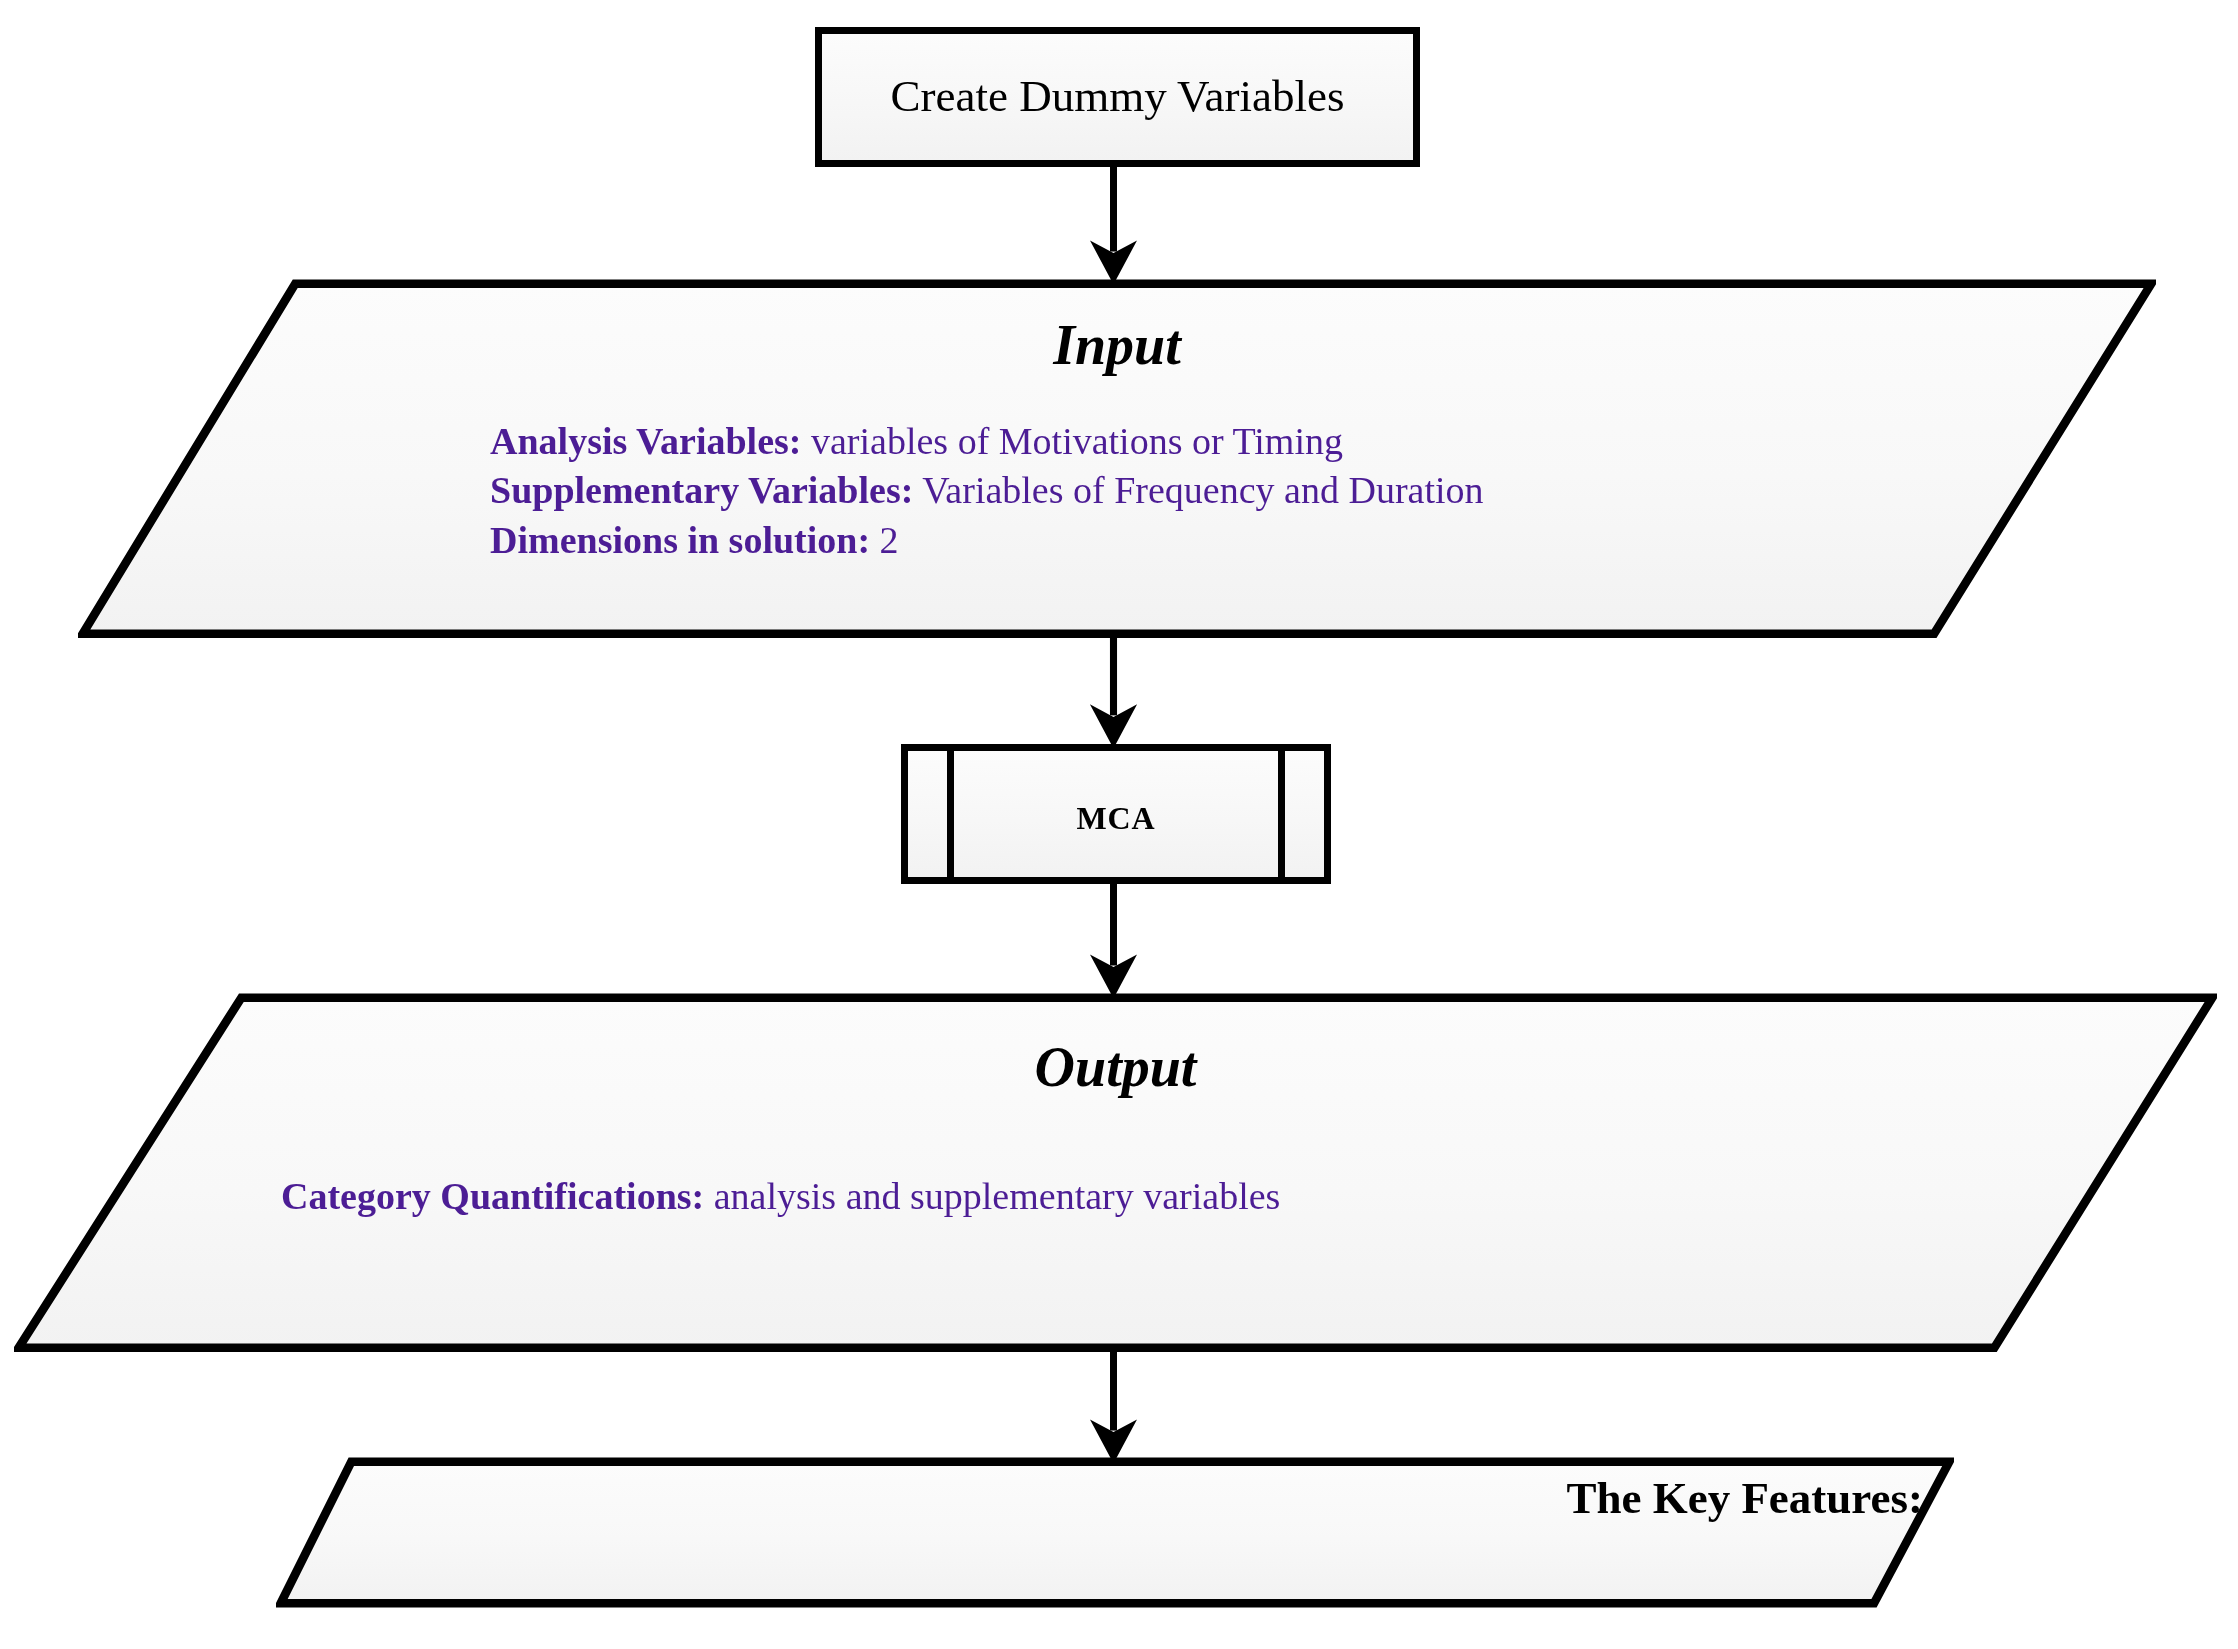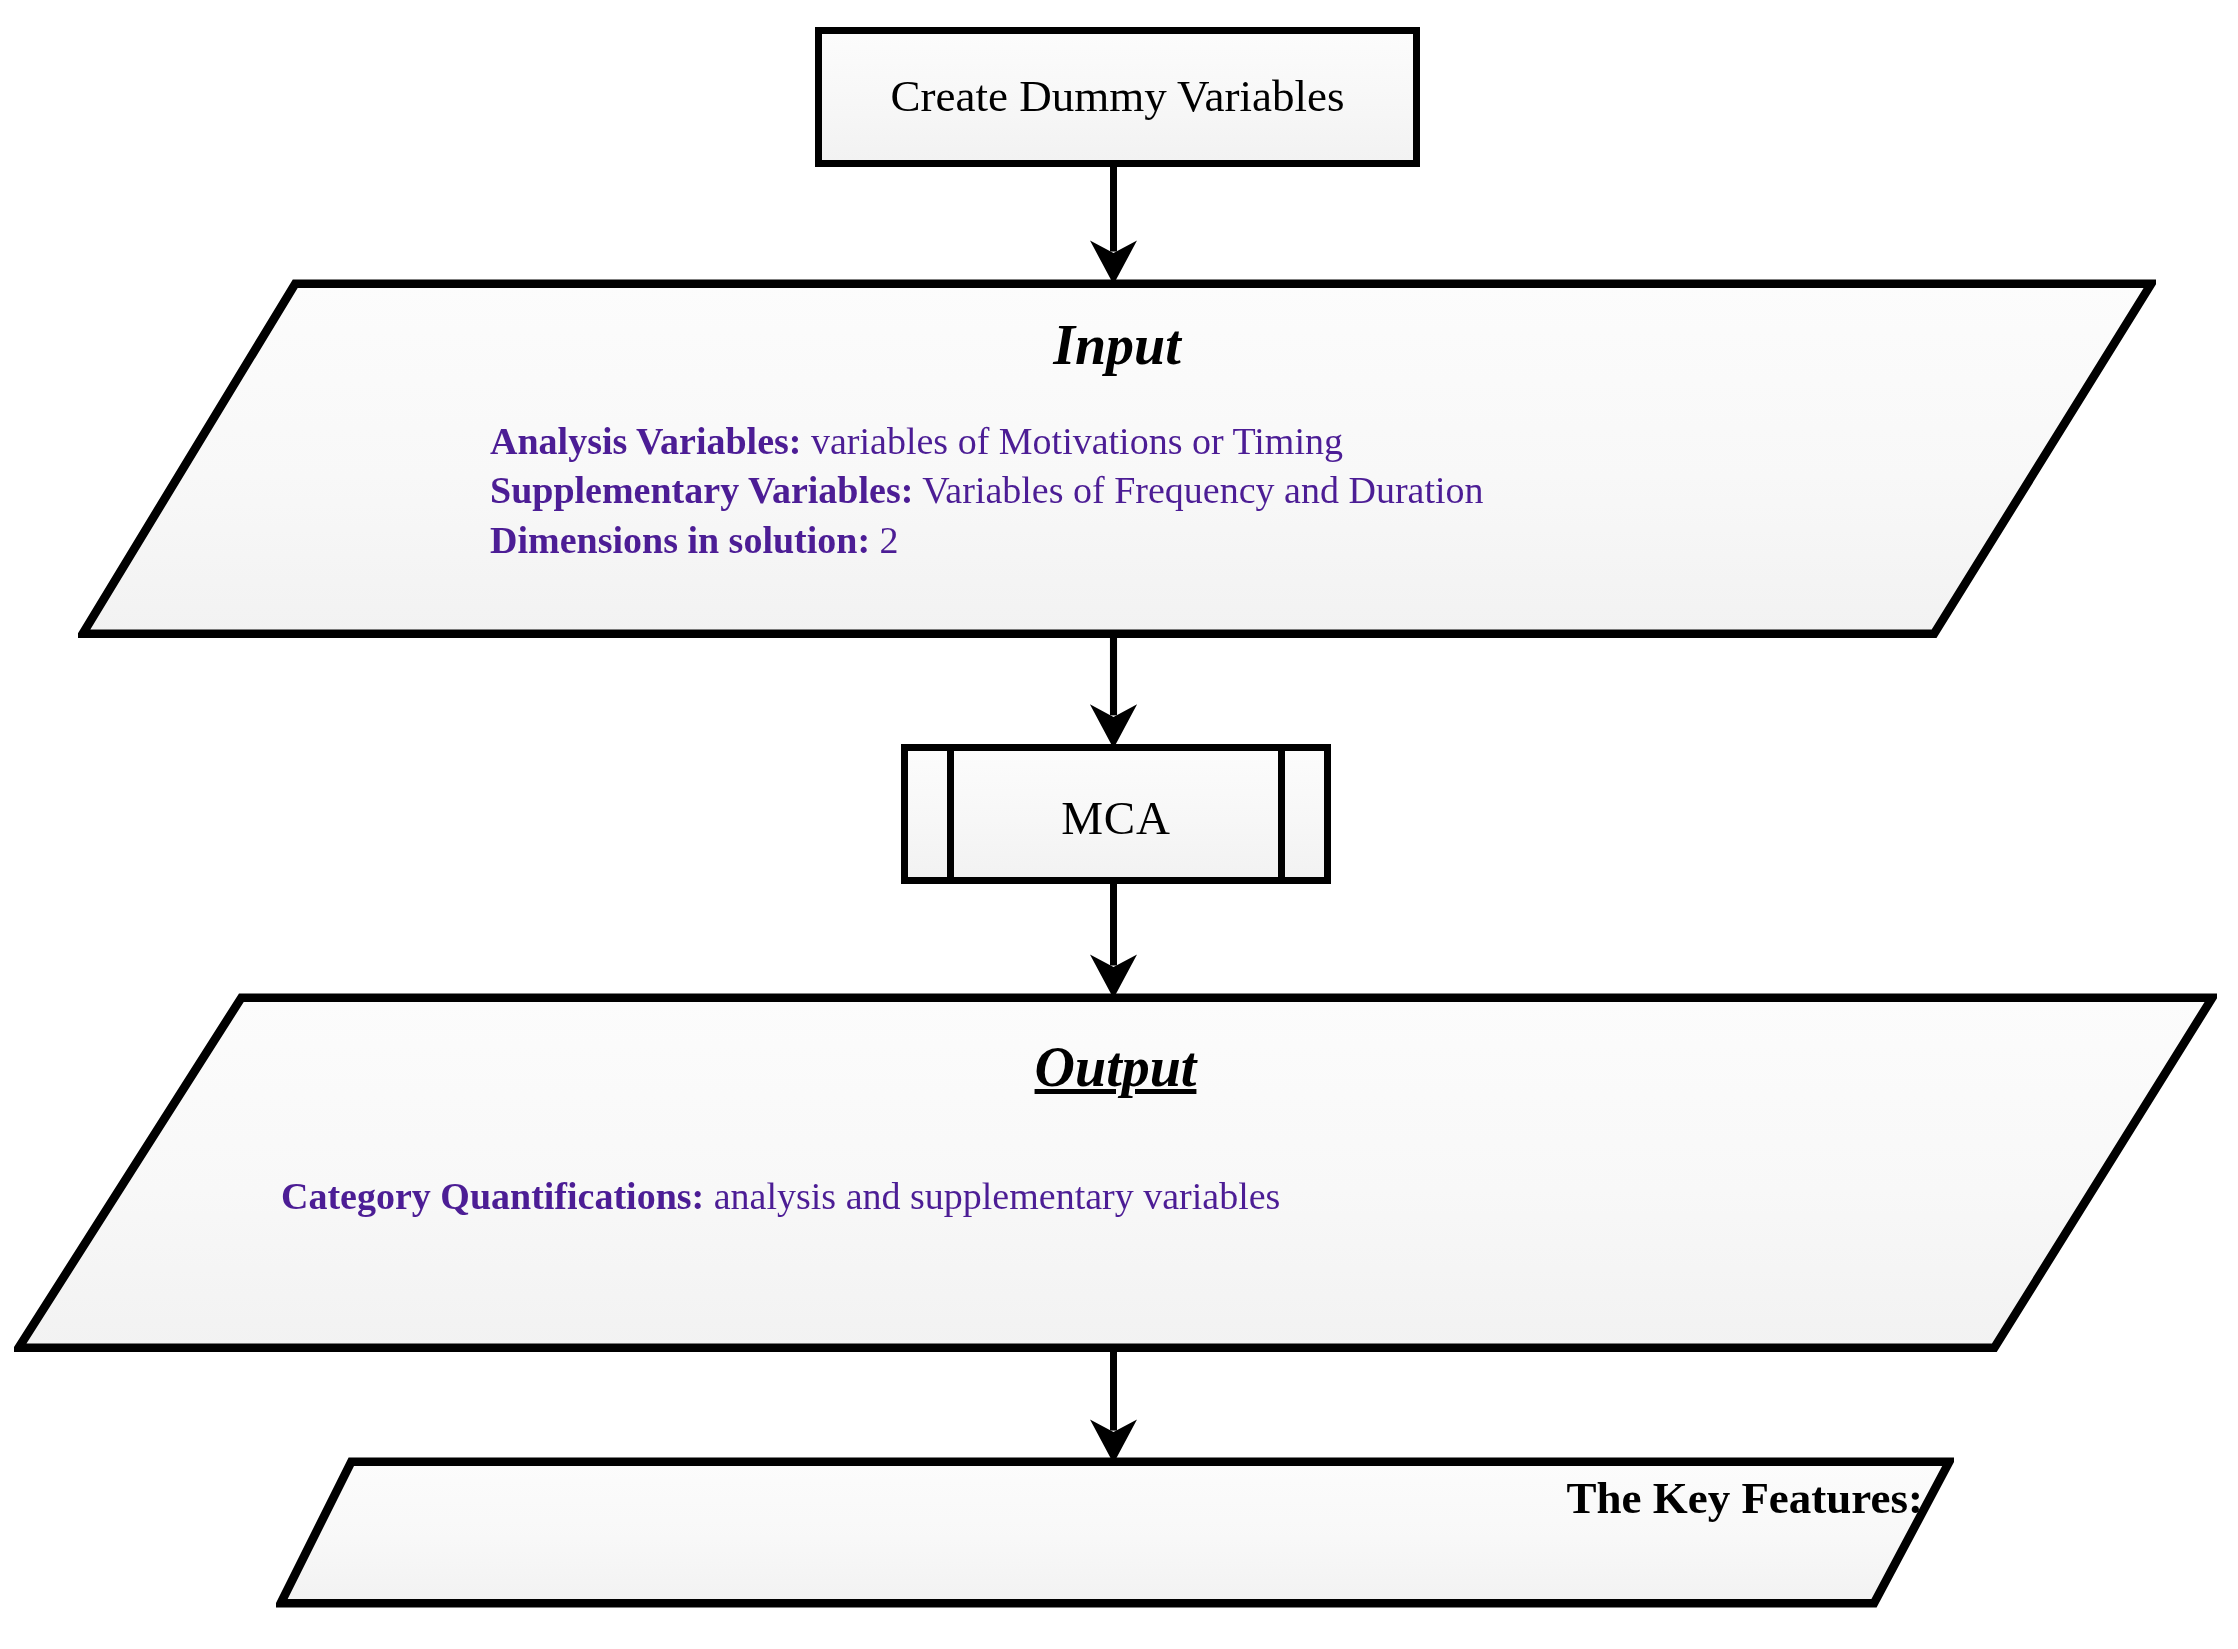--- a/index.html
+++ b/index.html
@@ -75,22 +75,22 @@
     line-height: 1.1;
   }
   .body-line {
     font-size: 38px;
     color: #4c1d95;
     line-height: 1.30;
     white-space: nowrap;
   }
   .body-line b { font-weight: bold; }
   .mca-label {
-    font-weight: normal;
-    font-size: 47px;
+    font-weight: bold;
+    font-size: 32px;
     color: #000;
     letter-spacing: 0.8px;
     margin-top: 8px;
   }
   .kf-head {
     font-weight: bold;
     font-size: 45px;
     text-align: right;
     color: #000;
     line-height: 1.15;
@@ -178,21 +178,21 @@
         <linearGradient id="gradOutput" x1="0" y1="0" x2="0" y2="1">
           <stop offset="0%" stop-color="#fcfcfc"></stop>
           <stop offset="55%" stop-color="#f8f8f8"></stop>
           <stop offset="100%" stop-color="#f2f2f2"></stop>
         </linearGradient>
       </defs>
       <polygon points="290,6 2804,6 2526,452 6,452" fill="url(#gradOutput)" stroke="#000" stroke-width="11" stroke-linejoin="miter"></polygon>
     </svg>
 
     <div class="para-content">
-      <div class="section-head" style="position:absolute; left:0; right:0; top:44px;text-decoration:underline;">Output</div>
+      <div class="section-head" style="position:absolute; left:0; right:0; top:44px;">Output</div>
 
       <div style="position:absolute; left:267px; top:179px;">
         <div class="body-line">
           <b>Category Quantifications:</b><span> analysis and supplementary variables</span>
         </div>
       </div>
     </div>
   </div>
 
   <div class="connector" style="left:1082px; top:1346px; width:63px; height:119px;">

